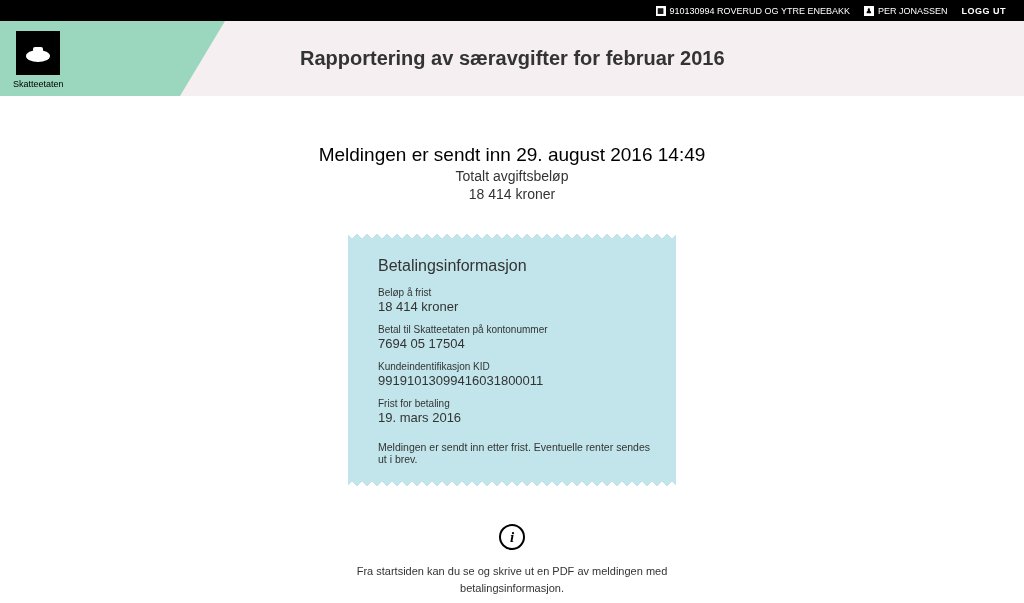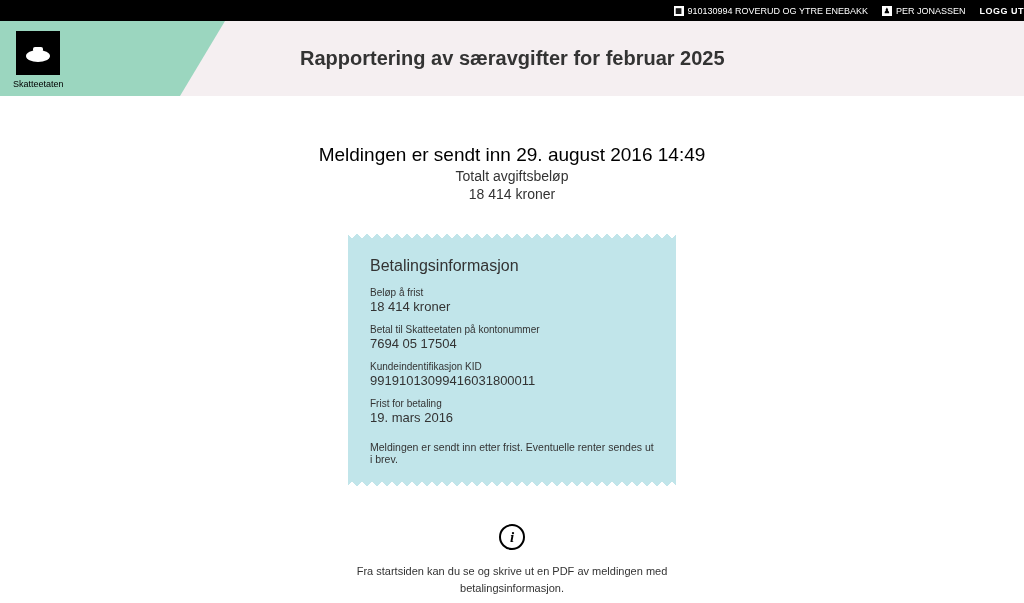--- a/index.html
+++ b/index.html
@@ -12,20 +12,21 @@
   }
   
   .topbar {
     background: #000;
     color: #fff;
     height: 21px;
     display: flex;
     justify-content: flex-end;
     align-items: center;
     font-size: 9px;
+    padding-right: 18px;
     gap: 14px;
   }
   .topbar .item {
     display: flex;
     align-items: center;
     gap: 4px;
   }
   .topbar .square-icon {
     width: 10px;
     height: 10px;
@@ -117,21 +118,21 @@
     background-size: 10px 7px;
     background-repeat: repeat-x;
     background-position: bottom;
   }
   .zig.bottom {
     transform: scaleY(-1);
   }
   .paycard {
     background: #c1e5ea;
     text-align: left;
-    padding: 18px 22px 16px 22px;
+    padding: 18px 22px 16px 30px;
   }
   .paycard h2 {
     margin: 0 0 12px 0;
     font-size: 16px;
     font-weight: normal;
     color: #333;
   }
   .paycard .lbl {
     font-size: 10px;
     color: #333;
@@ -191,21 +192,21 @@
   <div class="mint"></div>
   <div class="logo-tile">
     <span>
       <svg viewBox="0 0 30 30">
         <ellipse cx="15" cy="20" rx="12" ry="6" fill="#fff"></ellipse>
         <rect x="10" y="11" width="10" height="5" rx="2" fill="#fff"></rect>
       </svg>
     </span>
   </div>
   <div class="logo-text">Skatteetaten</div>
-  <h1>Rapportering av særavgifter for februar 2025</h1>
+  <h1>Rapportering av særavgifter for februar 2016</h1>
 </div>
 
 <div class="main">
   <div class="sent-line">Meldingen er sendt inn 29. august 2016 14:49</div>
   <div class="total-label">Totalt avgiftsbeløp</div>
   <div class="total-value">18 414 kroner</div>
 
   <div class="paycard-wrap">
     <div class="zig"></div>
     <div class="paycard">

